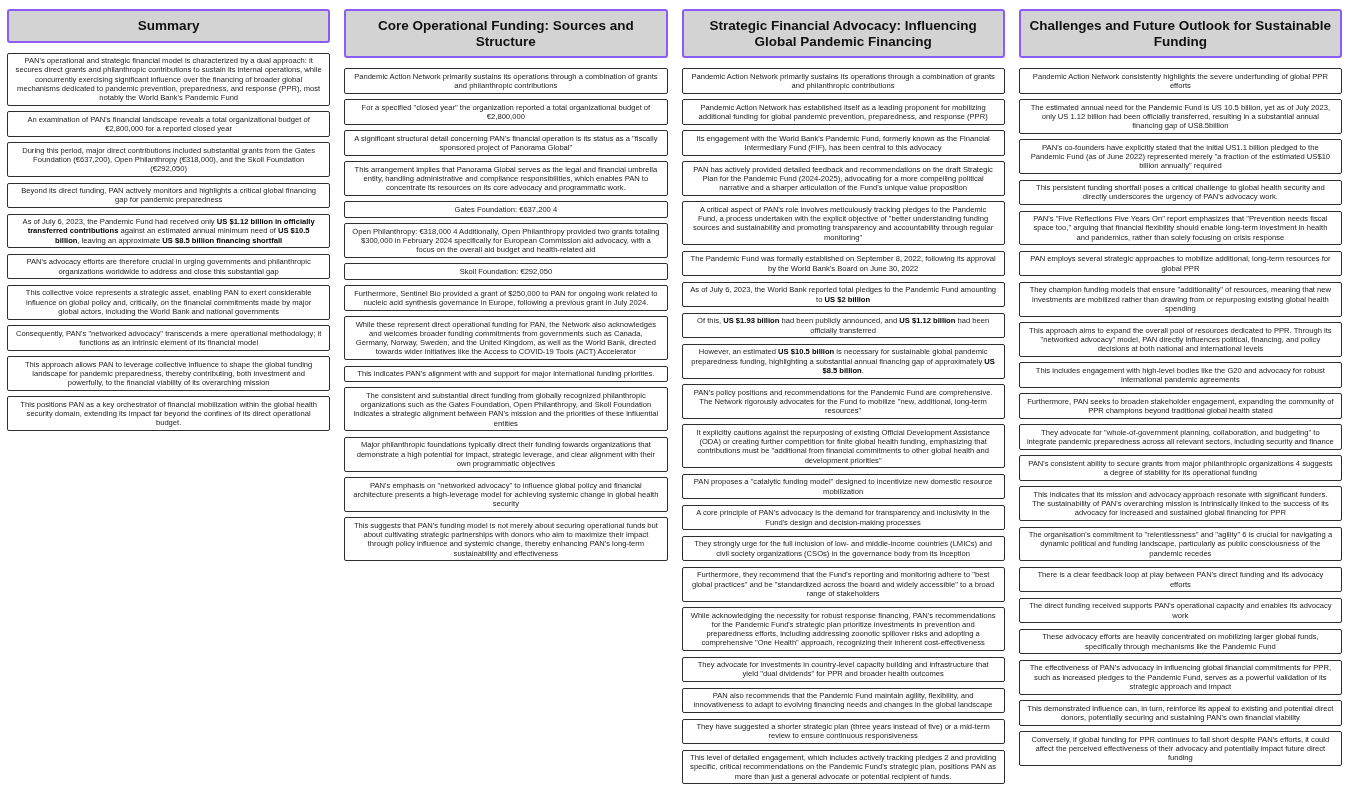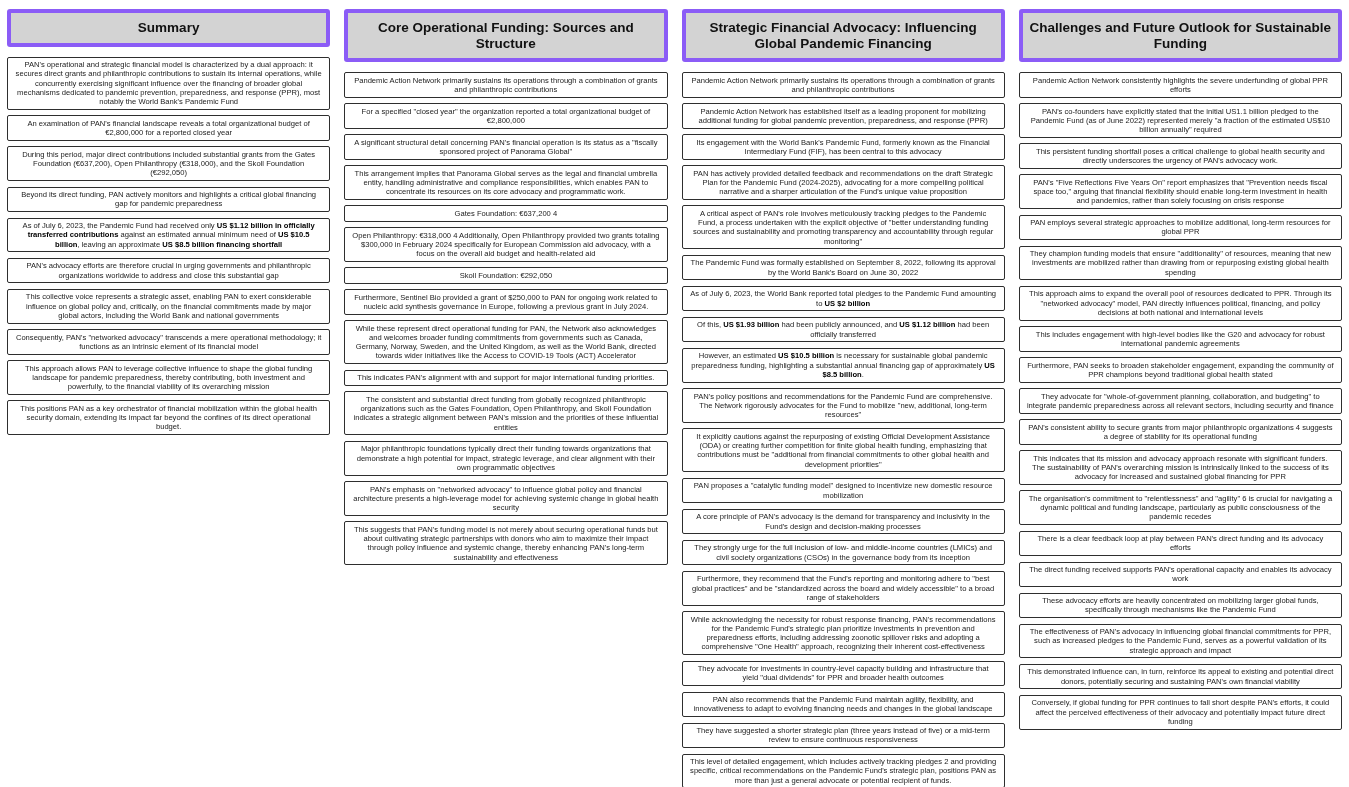--- a/index.html
+++ b/index.html
@@ -23,21 +23,21 @@
     width: 100%;
   }
   .column {
     flex: 1 1 0;
     min-width: 0;
     display: flex;
     flex-direction: column;
   }
   .col-header {
     background: #d3d3d3;
-    border: 4px solid #8b5cf6;
+    border: 2px solid #8b5cf6;
     border-radius: 3px;
     font-weight: bold;
     font-size: 13.5px;
     line-height: 1.15;
     text-align: center;
     padding: 7px 4px;
     margin-bottom: 10px;
     color: #111;
   }
   .box {
@@ -106,20 +106,21 @@
       <div class="box">Furthermore, they recommend that the Fund's reporting and monitoring adhere to "best global practices" and be "standardized across the board and widely accessible" to a broad range of stakeholders</div>
       <div class="box">While acknowledging the necessity for robust response financing, PAN's recommendations for the Pandemic Fund's strategic plan prioritize investments in prevention and preparedness efforts, including addressing zoonotic spillover risks and adopting a comprehensive "One Health" approach, recognizing their inherent cost-effectiveness</div>
       <div class="box">They advocate for investments in country-level capacity building and infrastructure that yield "dual dividends" for PPR and broader health outcomes</div>
       <div class="box">PAN also recommends that the Pandemic Fund maintain agility, flexibility, and innovativeness to adapt to evolving financing needs and changes in the global landscape</div>
       <div class="box">They have suggested a shorter strategic plan (three years instead of five) or a mid-term review to ensure continuous responsiveness</div>
       <div class="box">This level of detailed engagement, which includes actively tracking pledges 2 and providing specific, critical recommendations on the Pandemic Fund's strategic plan, positions PAN as more than just a general advocate or potential recipient of funds.</div>
     </section>
     <section class="column">
       <div class="col-header">Challenges and Future Outlook for Sustainable Funding</div>
       <div class="box">Pandemic Action Network consistently highlights the severe underfunding of global PPR efforts</div>
+      <div class="box">The estimated annual need for the Pandemic Fund is US 10.5 billion, yet as of July 2023, only US 1.12 billion had been officially transferred, resulting in a substantial annual financing gap of US8.5billion</div>
       <div class="box">PAN's co-founders have explicitly stated that the initial US1.1 billion pledged to the Pandemic Fund (as of June 2022) represented merely "a fraction of the estimated US$10 billion annually" required</div>
       <div class="box">This persistent funding shortfall poses a critical challenge to global health security and directly underscores the urgency of PAN's advocacy work.</div>
       <div class="box">PAN's "Five Reflections Five Years On" report emphasizes that "Prevention needs fiscal space too," arguing that financial flexibility should enable long-term investment in health and pandemics, rather than solely focusing on crisis response</div>
       <div class="box">PAN employs several strategic approaches to mobilize additional, long-term resources for global PPR</div>
       <div class="box">They champion funding models that ensure "additionality" of resources, meaning that new investments are mobilized rather than drawing from or repurposing existing global health spending</div>
       <div class="box">This approach aims to expand the overall pool of resources dedicated to PPR. Through its "networked advocacy" model, PAN directly influences political, financing, and policy decisions at both national and international levels</div>
       <div class="box">This includes engagement with high-level bodies like the G20 and advocacy for robust international pandemic agreements</div>
       <div class="box">Furthermore, PAN seeks to broaden stakeholder engagement, expanding the community of PPR champions beyond traditional global health stated</div>
       <div class="box">They advocate for "whole-of-government planning, collaboration, and budgeting" to integrate pandemic preparedness across all relevant sectors, including security and finance</div>
       <div class="box">PAN's consistent ability to secure grants from major philanthropic organizations 4 suggests a degree of stability for its operational funding</div>

